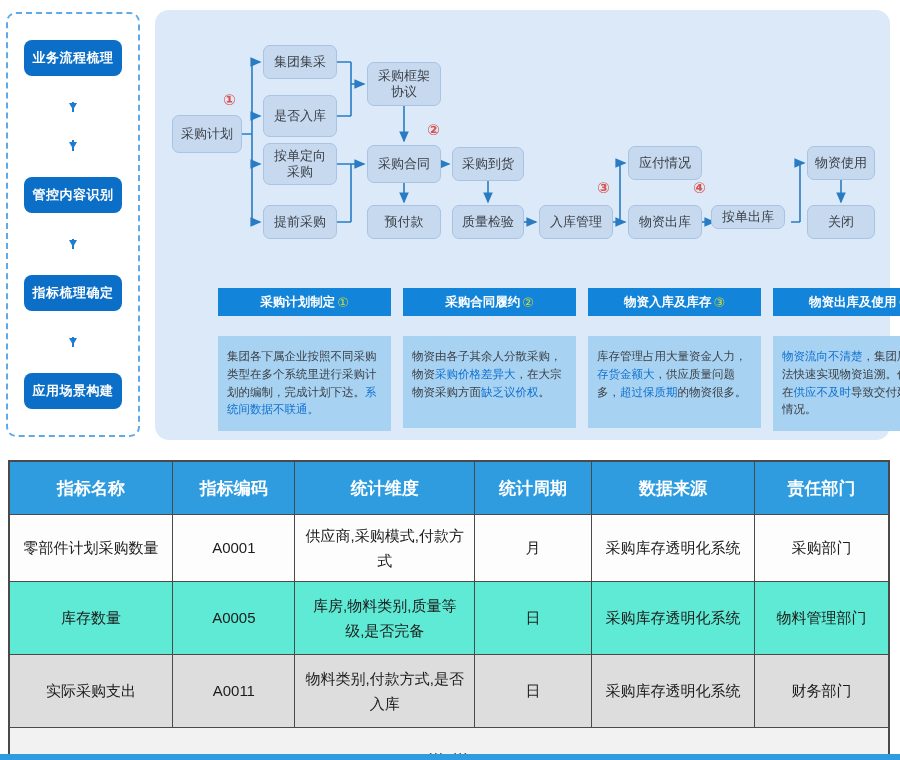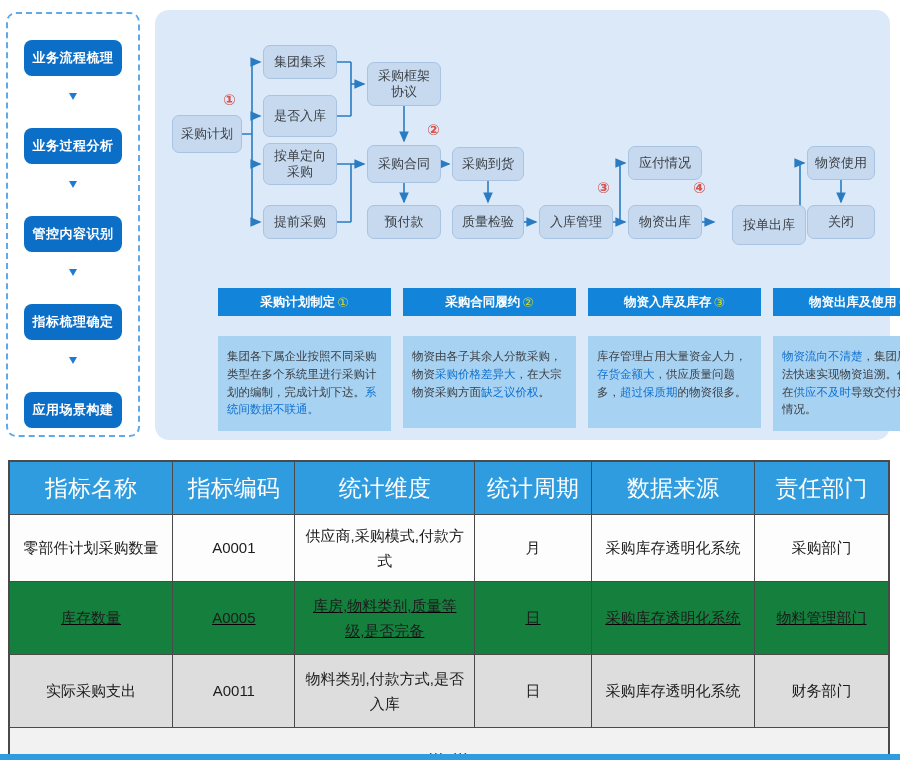--- a/index.html
+++ b/index.html
@@ -32,41 +32,40 @@
   .info-head{height:28px;background:#1285da;color:#fff;font-size:12.5px;font-weight:bold;
              display:flex;align-items:center;justify-content:center;}
   .info-head .badge-y{color:#d4dd2e;margin-left:2px;font-weight:normal;font-size:13px;}
   .info-body{background:#a8d2f2;min-height:92px;box-sizing:border-box;padding:12px 9px;
              font-size:11.5px;line-height:1.55;color:#3b4046;margin-top:20px;}
   .info-body .hl{color:#1071cf;}
 
   
   table.metrics{position:absolute;left:8px;top:460px;width:882px;border-collapse:collapse;
                 table-layout:fixed;border:2px solid #4a4a4a;}
-  table.metrics th{background:#2f9ce0;color:#fff;font-size:23px;font-weight:normal;height:50px;
+  table.metrics th{background:#2f9ce0;color:#fff;font-size:17px;font-weight:bold;height:50px;
                 border:1.5px solid #4a4a4a;}
   table.metrics td{font-size:15px;color:#1c1c1c;text-align:center;border:1.5px solid #4a4a4a;
                 padding:4px 10px;line-height:1.7;}
   tr.r1{background:#fdfdfd;}  tr.r1 td{height:58px;}
-  tr.r2{background:#15803d;text-decoration:underline;}  tr.r2 td{height:64px;}
+  tr.r2{background:#5eead4;}  tr.r2 td{height:64px;}
   tr.r3{background:#dddddd;padding-left:24px;}  tr.r3 td{height:64px;}
   tr.rdots{background:#f2f2f2;} tr.rdots td{height:36px;font-size:16px;letter-spacing:2px;}
   .c1{width:18.6%}.c2{width:13.9%}.c3{width:20.4%}.c4{width:13.3%}.c5{width:18.5%}.c6{width:15.3%}
 
   .bottom-bar{position:absolute;left:0;top:754px;width:900px;height:6px;background:#2f9ce0;}
 </style>
 </head>
 <body>
 
 <div class="canvas">
 
   <aside class="sidebar">
     <div class="side-node">业务流程梳理</div>
     <div class="connector"></div>
-    <div class="side-node">业务过程分析</div>
     <div class="connector"></div>
     <div class="side-node">管控内容识别</div>
     <div class="connector"></div>
     <div class="side-node">指标梳理确定</div>
     <div class="connector"></div>
     <div class="side-node">应用场景构建</div>
   </aside>
 
   <section class="flow-panel">
     <svg class="flow-arrows" width="735" height="430" viewBox="0 0 735 430">
@@ -106,21 +105,21 @@
     <div class="fnode" style="left:108px;top:133px;width:74px;height:42px">按单定向采购</div>
     <div class="fnode" style="left:108px;top:195px;width:74px;height:34px">提前采购</div>
     <div class="fnode" style="left:212px;top:135px;width:74px;height:38px">采购合同</div>
     <div class="fnode" style="left:212px;top:52px;width:74px;height:44px">采购框架协议</div>
     <div class="fnode" style="left:212px;top:195px;width:74px;height:34px">预付款</div>
     <div class="fnode" style="left:297px;top:137px;width:72px;height:34px">采购到货</div>
     <div class="fnode" style="left:297px;top:195px;width:72px;height:34px">质量检验</div>
     <div class="fnode" style="left:384px;top:195px;width:74px;height:34px">入库管理</div>
     <div class="fnode" style="left:473px;top:136px;width:74px;height:34px">应付情况</div>
     <div class="fnode" style="left:473px;top:195px;width:74px;height:34px">物资出库</div>
-    <div class="fnode" style="left:577px;top:195px;width:74px;height:40px">按单出库</div>
+    <div class="fnode" style="left:556px;top:195px;width:74px;height:24px">按单出库</div>
     <div class="fnode" style="left:652px;top:136px;width:68px;height:34px">物资使用</div>
     <div class="fnode" style="left:652px;top:195px;width:68px;height:34px">关闭</div>
 
     <span class="rbadge" style="left:68px;top:82px">①</span>
     <span class="rbadge" style="left:272px;top:112px">②</span>
     <span class="rbadge" style="left:442px;top:170px">③</span>
     <span class="rbadge" style="left:538px;top:170px">④</span>
 
     <div class="info-grid">
       <div>

